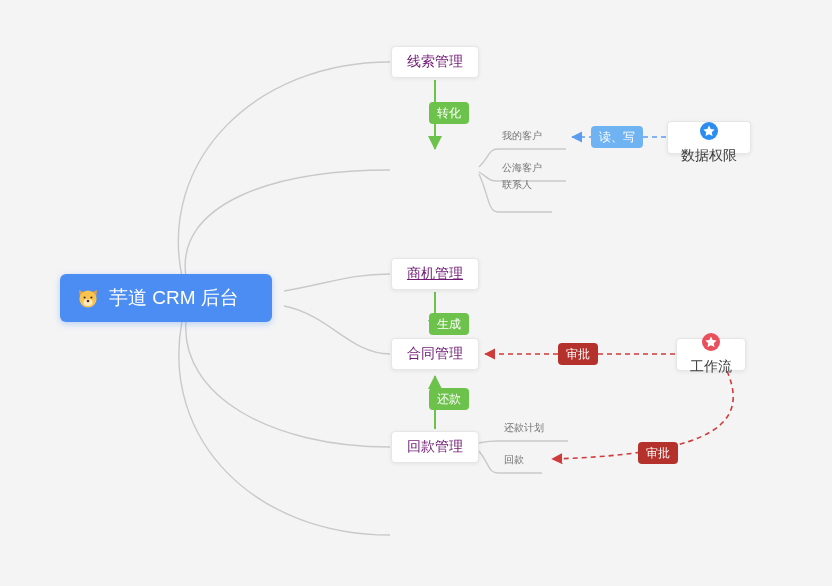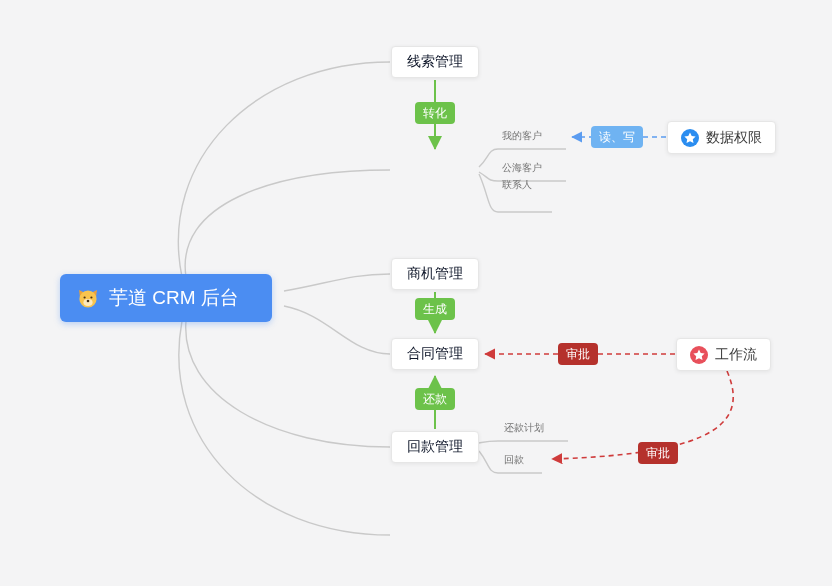--- a/index.html
+++ b/index.html
@@ -18,52 +18,52 @@
   .mk-green{fill:var(--green,#6cc24a);}
   .mk-blue{fill:var(--blue-arrow,#5b9cf0);}
   .mk-red{fill:var(--red-arrow,#cf3b3b);}
 
   .node{
     position:absolute;z-index:2;
     width:88px;height:32px;
     background:#fff;border:1px solid #e6e6e6;border-radius:4px;
     box-shadow:0 1px 4px rgba(0,0,0,.07);
     display:flex;align-items:center;justify-content:center;
-    font-size:14px;color:#0f172a;
+    font-size:14px;color:#701a75;
     box-sizing:border-box;
   }
   .root-node{
     position:absolute;z-index:2;
     left:60px;top:274px;width:212px;height:48px;
     background:var(--root-bg,#4b8df2);
     border-radius:6px;
     box-shadow:0 2px 6px rgba(75,141,242,.35);
     display:flex;align-items:center;gap:9px;
     padding-left:16px;box-sizing:border-box;
     color:#fff;font-size:19px;
   }
   .side-node{
     position:absolute;z-index:2;height:33px;
     background:#fff;border:1px solid #e6e6e6;border-radius:4px;
     box-shadow:0 1px 4px rgba(0,0,0,.07);
     display:flex;align-items:center;gap:7px;
     padding:0 13px;box-sizing:border-box;
-    font-size:14px;color:#3a3a3a;
+    font-size:14px;color:#3a3a3a;flex-direction:column;
   }
   .subnode{
     position:absolute;z-index:2;
     font-size:10px;color:#737373;line-height:16px;
   }
   .badge{
     position:absolute;z-index:3;
     transform:translate(-50%,-50%);
     color:#fff;font-size:12px;line-height:12px;
     padding:5px 8px;border-radius:4px;white-space:nowrap;
   }
-  .badge-green{background:var(--green,#6cc24a);}
+  .badge-green{background:var(--green,#6cc24a);margin-left:14px;}
   .badge-blue{background:var(--blue-badge,#6fb3f2);text-align:center;}
   .badge-red{background:var(--red,#b5312c);}
   .icon{display:inline-flex;flex:0 0 auto;}
 </style>
 </head>
 <body>
 
 <div class="canvas">
 
   <svg class="edges" width="832" height="586" viewBox="0 0 832 586">
@@ -114,21 +114,21 @@
         <circle cx="15.4" cy="11.5" r="1.1" fill="#4a3214"></circle>
         <circle cx="12" cy="15" r="1.3" fill="#4a3214"></circle>
       </svg>
     </span>
     <span>芋道 CRM 后台</span>
   </div>
 
   <div class="node" style="left:391px;top:46px;">
       <span>线索管理</span>
     </div>
-  <div class="node" style="left:391px;top:258px;">
+  <div class="node" style="left:391px;top:258px;text-decoration:underline;">
       <span>商机管理</span>
     </div>
   <div class="node" style="left:391px;top:338px;">
       <span>合同管理</span>
     </div>
   <div class="node" style="left:391px;top:431px;">
       <span>回款管理</span>
     </div>
 
   <span class="subnode" style="left:502px;top:128px;">我的客户</span>
@@ -152,19 +152,19 @@
     <span class="icon">
       <svg width="18" height="18" viewBox="0 0 18 18">
         <circle cx="9" cy="9" r="9" fill="var(--star-red,#e8505b)"></circle>
         <polygon fill="#fff" points="9,3.6 10.7,7.1 14.6,7.6 11.8,10.3 12.5,14.1 9,12.3 5.5,14.1 6.2,10.3 3.4,7.6 7.3,7.1"></polygon>
       </svg>
     </span>
     <span>工作流</span>
   </div>
 
   <span class="badge badge-green" style="left:435px;top:113px;">转化</span>
-  <span class="badge badge-green" style="left:435px;top:309px;">生成</span>
+  <span class="badge badge-green" style="left:435px;top:324px;">生成</span>
   <span class="badge badge-green" style="left:435px;top:399px;">还款</span>
   <span class="badge badge-blue" style="left:617px;top:137px;">读、写</span>
   <span class="badge badge-red" style="left:578px;top:354px;">审批</span>
   <span class="badge badge-red" style="left:658px;top:453px;">审批</span>
 
 </div>
 
 </body></html>

